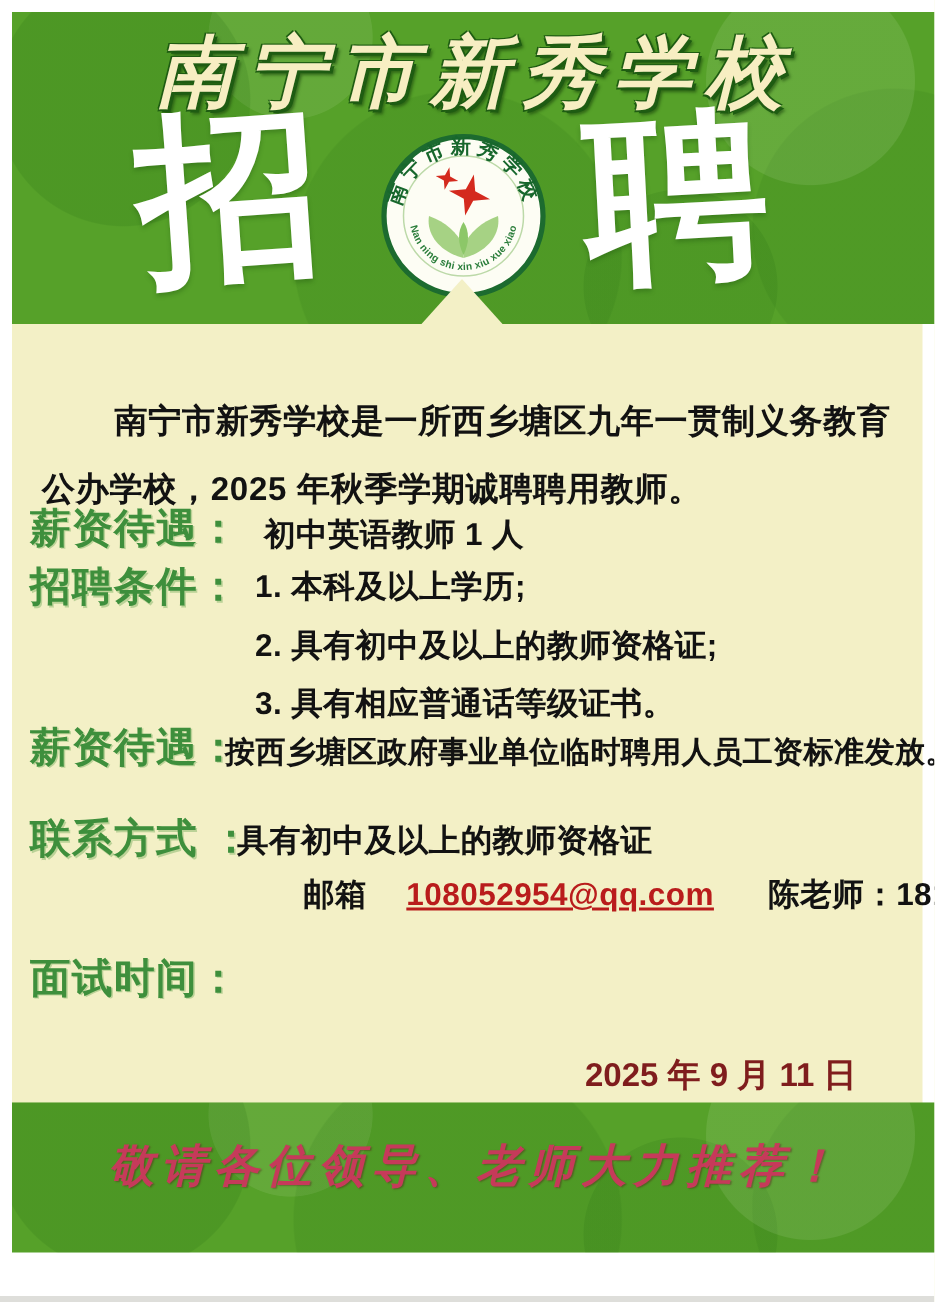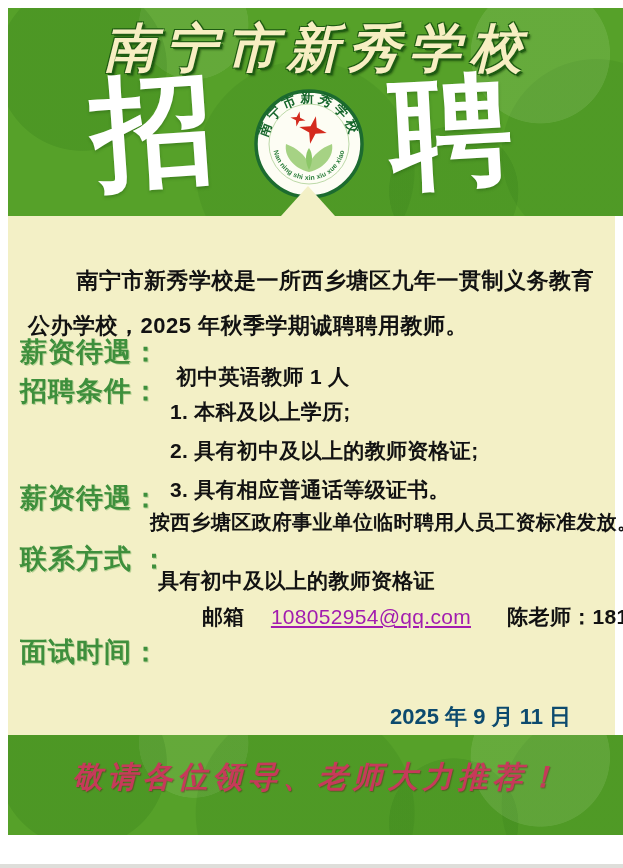--- a/index.html
+++ b/index.html
@@ -50,24 +50,24 @@
     position:absolute;left:20px;top:20px;width:568px;
     font-size:22px;font-weight:bold;color:#121212;line-height:2.05;
     text-indent:2.2em;letter-spacing:.5px;
   }
   .sec-label{
     position:absolute;left:12px;
     font-size:27px;font-weight:900;color:#3e8f3c;letter-spacing:1px;
     text-shadow:1px 1px 0 rgba(150,190,120,.6);
     white-space:nowrap;
   }
-  .sec-text{position:absolute;font-size:21px;font-weight:bold;color:#121212;white-space:nowrap;letter-spacing:.3px;margin-top:21px;}
+  .sec-text{position:absolute;font-size:21px;font-weight:bold;color:#121212;white-space:nowrap;letter-spacing:.3px;}
   .cond-item{left:162px;}
-  .email-link{color:#a21caf;text-decoration:underline;font-weight:normal;}
-  .date-line{position:absolute;right:44px;top:486px;font-size:22px;font-weight:bold;color:#0c4a6e;white-space:nowrap;}
+  .email-link{color:#b91c1c;text-decoration:underline;font-weight:bold;}
+  .date-line{position:absolute;right:44px;top:486px;font-size:22px;font-weight:bold;color:#7f1d1d;white-space:nowrap;}
   .slogan{
     position:absolute;left:0;top:22px;width:100%;text-align:center;
     font-family:"DejaVu Serif","Liberation Serif",serif;
     font-style:italic;font-weight:bold;font-size:30px;letter-spacing:5px;
     color:#c63a5a;text-shadow:1px 1px 1px rgba(90,10,30,.35);white-space:nowrap;
   }
 </style>
 </head>
 <body>
 

